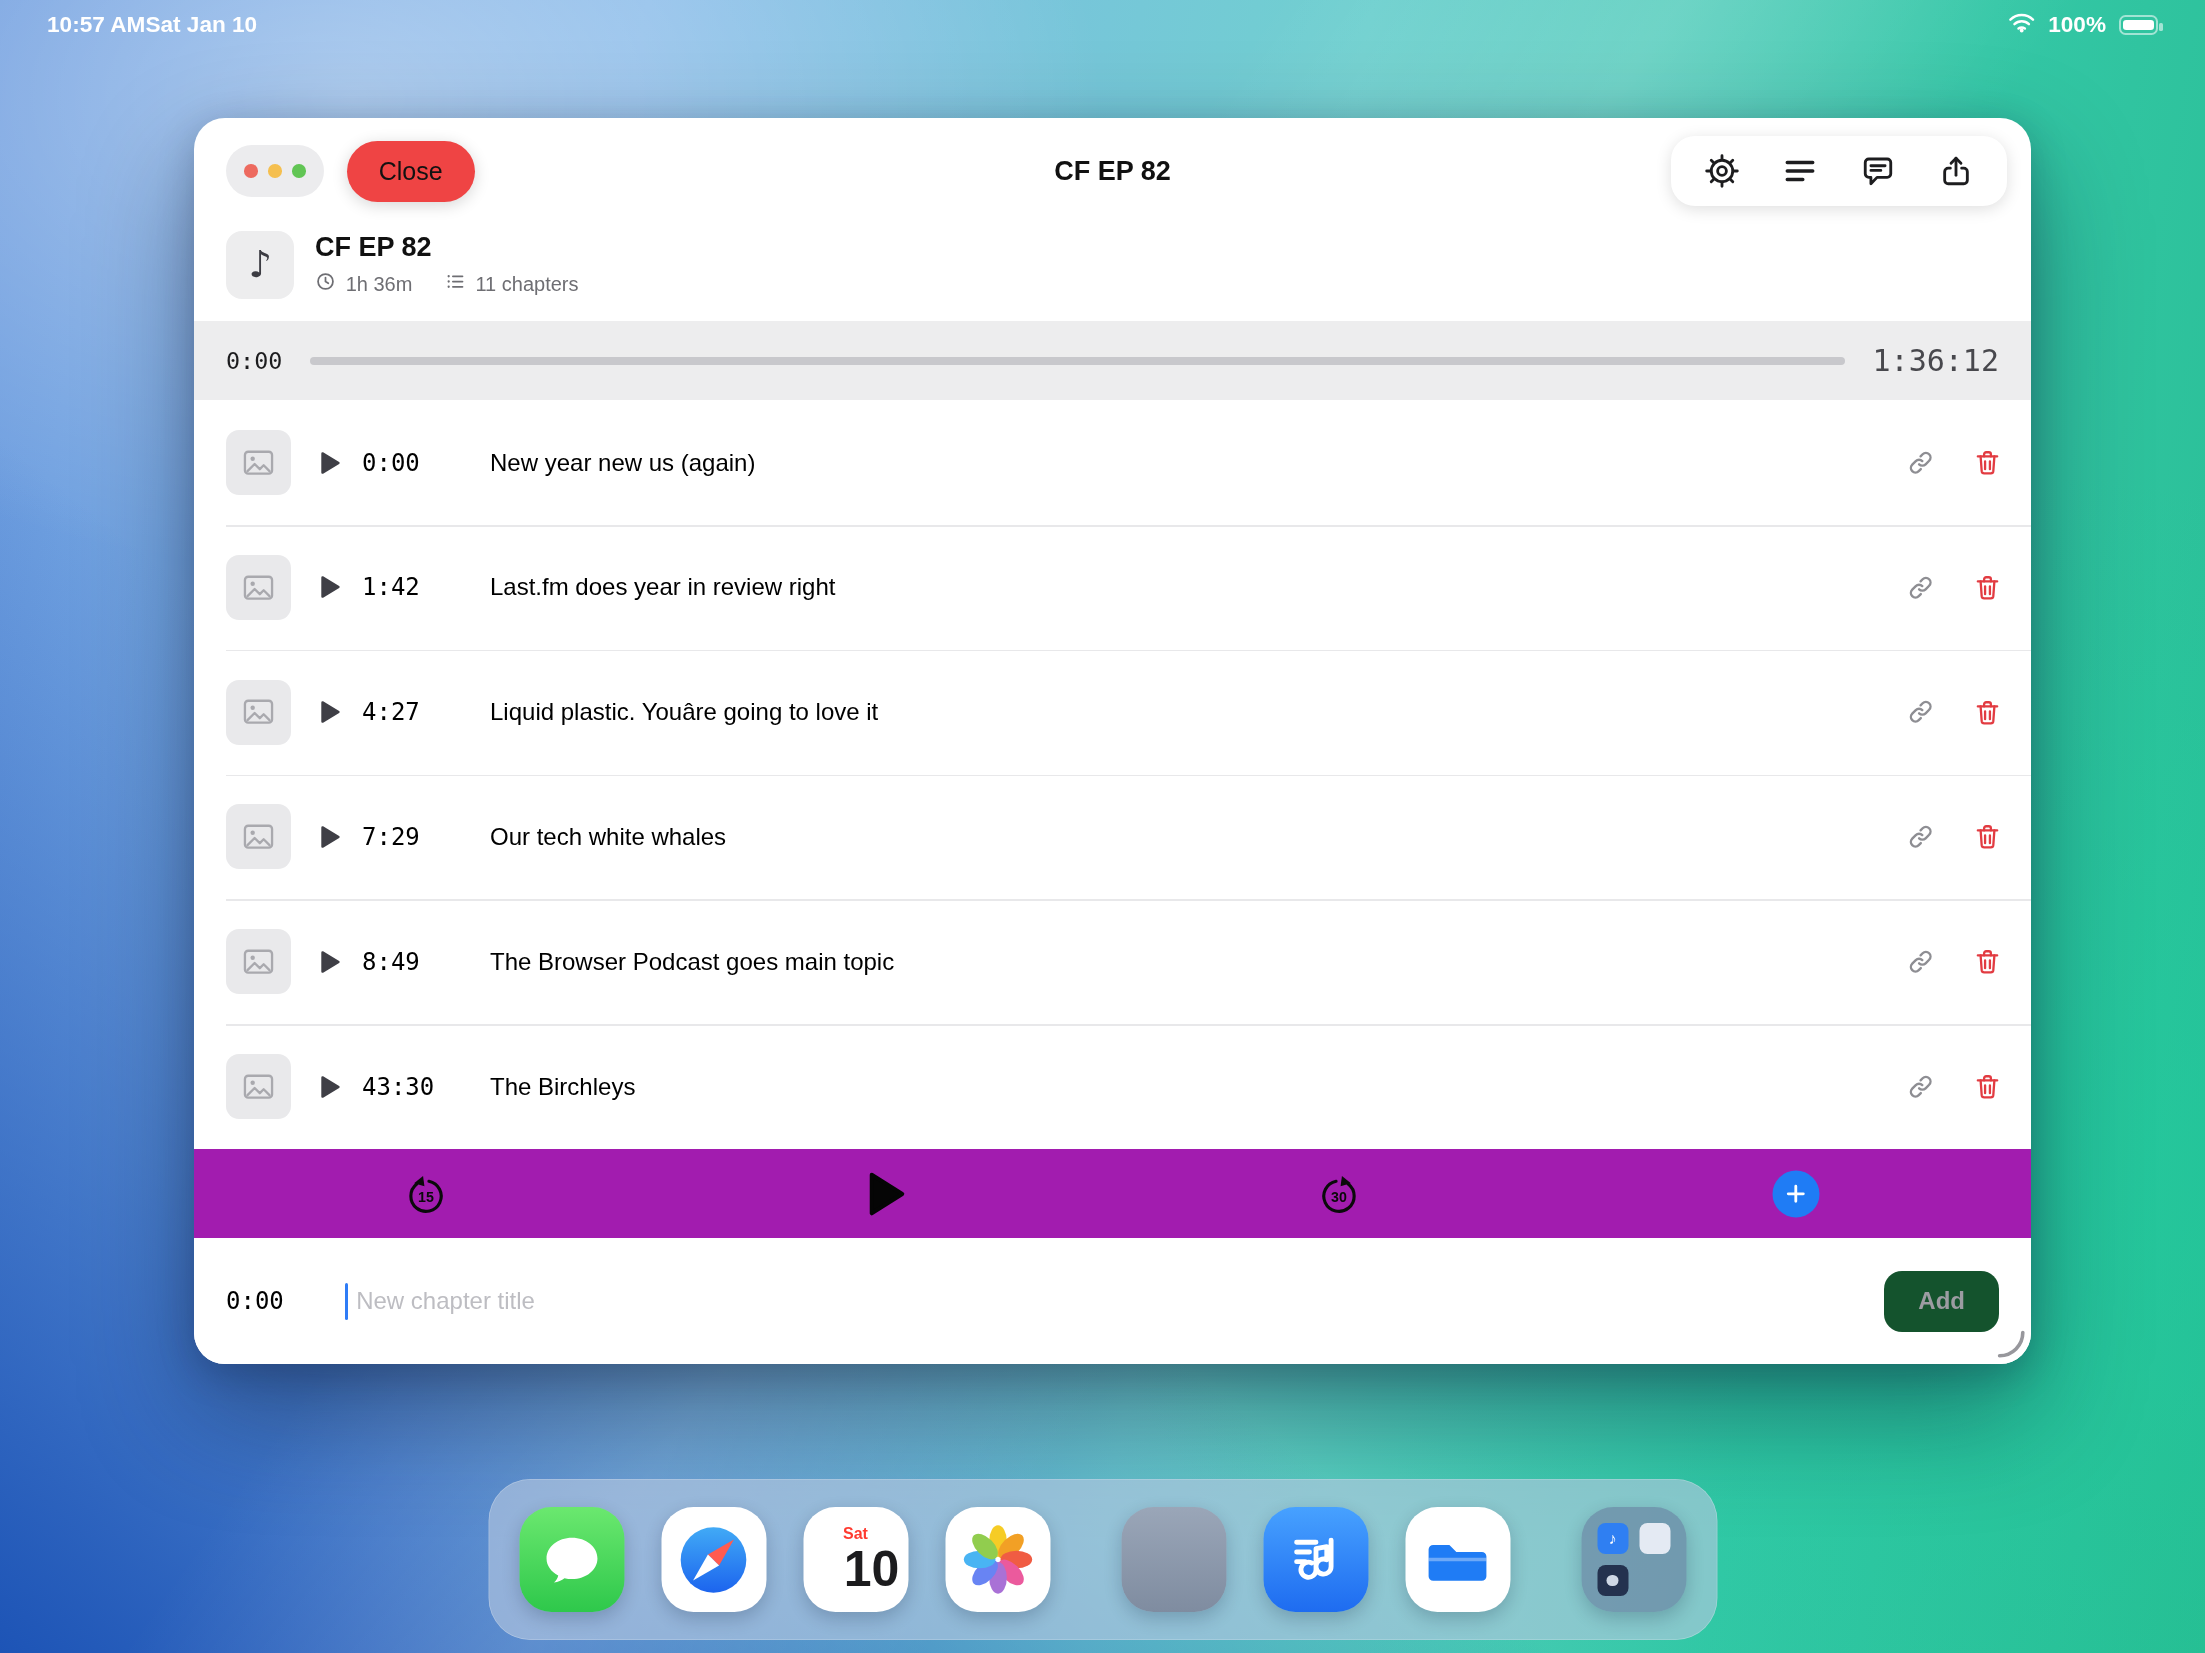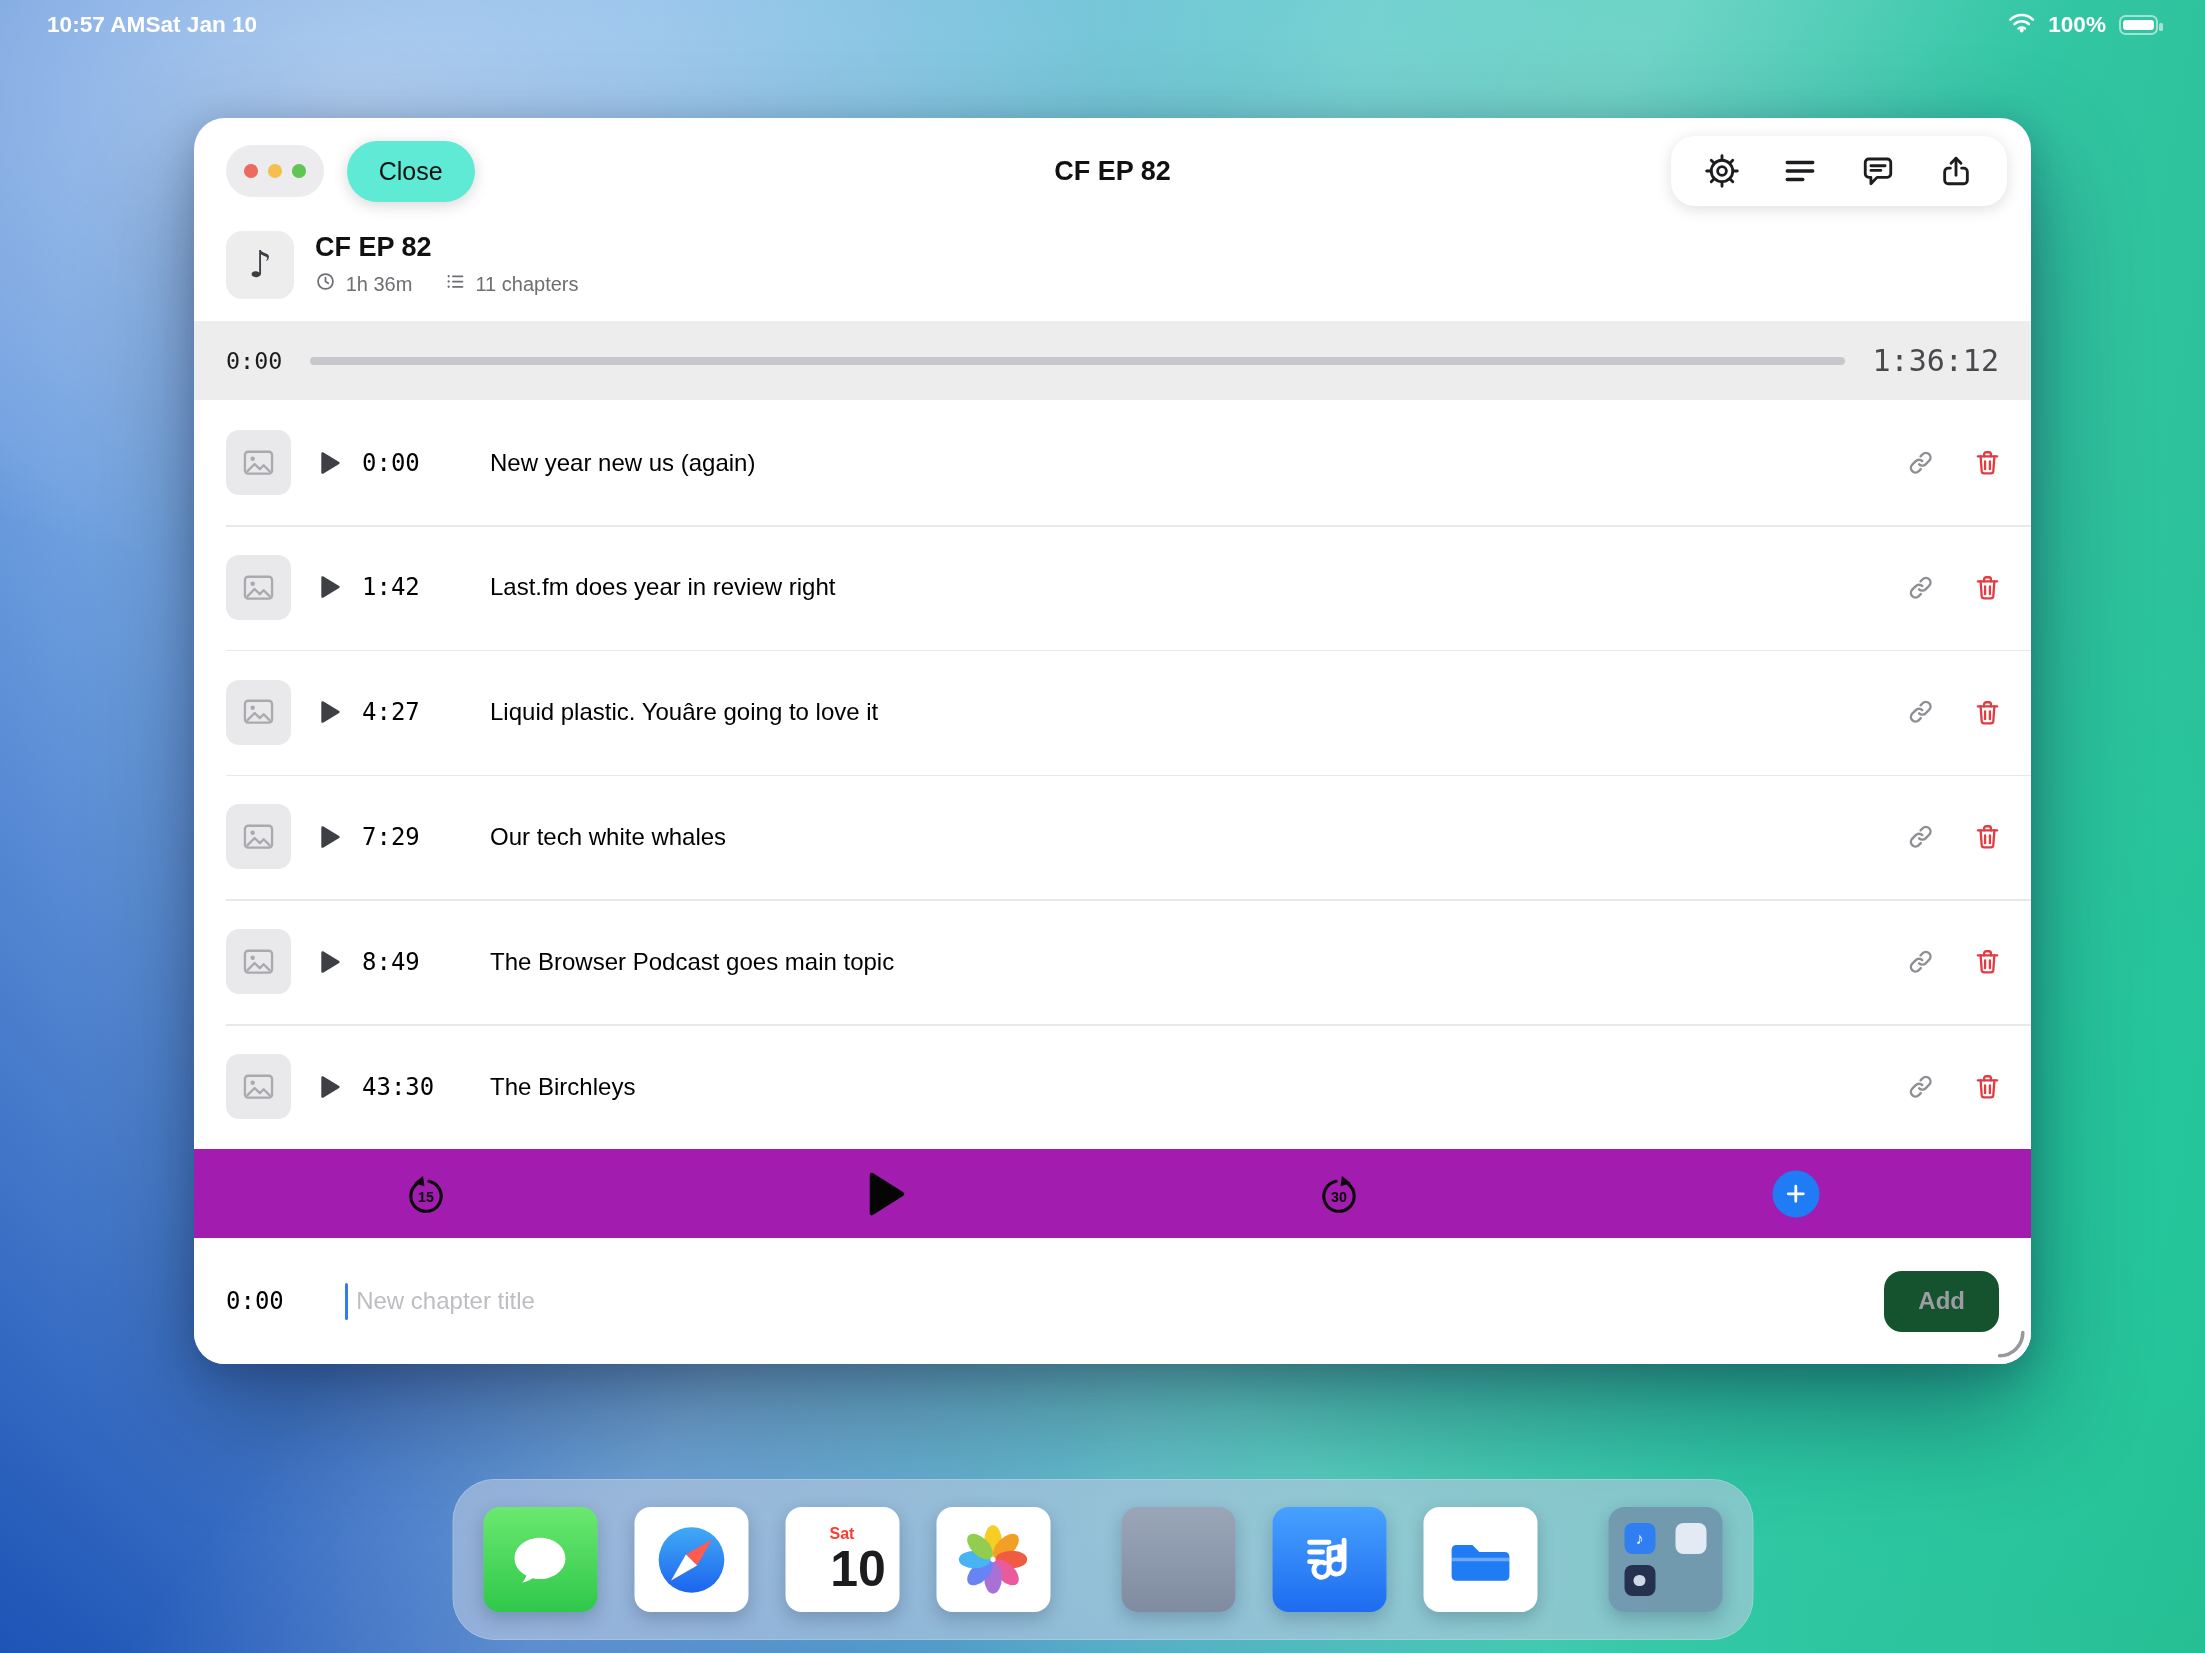--- a/index.html
+++ b/index.html
@@ -27,21 +27,21 @@
   .battery-nub { position:absolute; right:-6.5px; top:5.7px; width:3.6px; height:8px; border-radius:1.6px; background:rgba(255,255,255,.55); }
 
   
   .window { position:absolute; left:194px; top:118px; width:1837px; height:1246px; background:#fff;
     border-radius:31px; box-shadow:0 48px 113px rgba(8,20,48,.42), 0 9.7px 36px rgba(8,20,48,.22);
     display:flex; flex-direction:column; z-index:4; }
 
   .win-header { height:106px; display:flex; align-items:center; padding:0 32px; position:relative; flex:none; }
   .traffic { display:flex; gap:10.5px; background:#ececee; border-radius:27.4px; padding:0 18px; height:52px; align-items:center; }
   .dot { width:13.7px; height:13.7px; border-radius:50%; }
-  .close-btn { margin-left:22.6px; height:61px; padding:0 32px; background:#5eead4; border-radius:31px;
+  .close-btn { margin-left:22.6px; height:61px; padding:0 32px; background:#ef4444; border-radius:31px;
     box-shadow:0 3.2px 16px rgba(0,0,0,.16); display:flex; align-items:center; font-size:25px; color:#111; z-index:2; }
   .win-title { position:absolute; left:0; right:0; text-align:center; font-size:27px; font-weight:700; color:#111; }
   .header-icons { position:absolute; right:24px; top:50%; transform:translateY(-50%); display:flex; align-items:center;
     gap:44px; background:#fff; padding:18px 34px; border-radius:24px; box-shadow:0 3.2px 16px rgba(0,0,0,.13); z-index:2; }
   .hicon { width:34px; height:34px; display:flex; align-items:center; justify-content:center; }
 
   
   .episode { display:flex; align-items:center; gap:21px; padding:6.5px 32px 22.6px; flex:none; }
   .ep-icon { width:68px; height:68px; border-radius:16px; background:#ededee; display:flex; align-items:center;
     justify-content:center; font-size:37px; color:#3c3c43; font-family:"DejaVu Sans",sans-serif; }
@@ -80,21 +80,21 @@
   .chapter-input { flex:1; border:none; outline:none; font-size:24px; color:#111; background:transparent; font-family:inherit; }
   .chapter-input::placeholder { color:#bdbdc2; }
   .add-btn { height:61px; padding:0 34px; border-radius:18px; background:#14532d; color:#9c9ca2; font-size:24px; font-weight:600;
     display:flex; align-items:center; margin-left:24px; }
   .resize-handle { position:absolute; right:4.8px; bottom:1.6px; }
 
   
   .dock { position:absolute; left:50%; transform:translateX(-50%); bottom:13px; height:161px; border-radius:42px;
     background:rgba(182,200,224,.62); display:flex; align-items:center; padding:0 31px; gap:37px; z-index:5;
     box-shadow:inset 0 0 0 0.8px rgba(255,255,255,.25); }
-  .app { width:114px; height:105px; border-radius:16px; position:relative; overflow:hidden;
+  .app { width:105px; height:105px; border-radius:32px; position:relative; overflow:hidden;
     box-shadow:0 6.5px 18px rgba(5,15,40,.20); flex:none;text-align:right; }
   .gap-before { margin-left:34px; }
   .app-messages { background:linear-gradient(180deg,#6be86f,#2ec84b); display:flex; align-items:center; justify-content:center; }
   .app-safari { background:#fff; display:flex; align-items:center; justify-content:center; }
   .app-calendar { background:#fff; display:flex; flex-direction:column; align-items:center; justify-content:center; }
   .cal-weekday { font-size:16px; color:#ff3b30; font-weight:600; margin-top:1.6px; }
   .cal-day { font-size:50px; font-weight:700; color:#1c1c1e; line-height:1.05;margin-left:32px; }
   .app-photos { background:#fff; display:flex; align-items:center; justify-content:center; }
   .app-placeholder { background:linear-gradient(180deg,#9aa6b8,#7f8ca0); }
   .app-music { background:linear-gradient(180deg,#47a1ff,#1e6cf0); display:flex; align-items:center; justify-content:center; }

